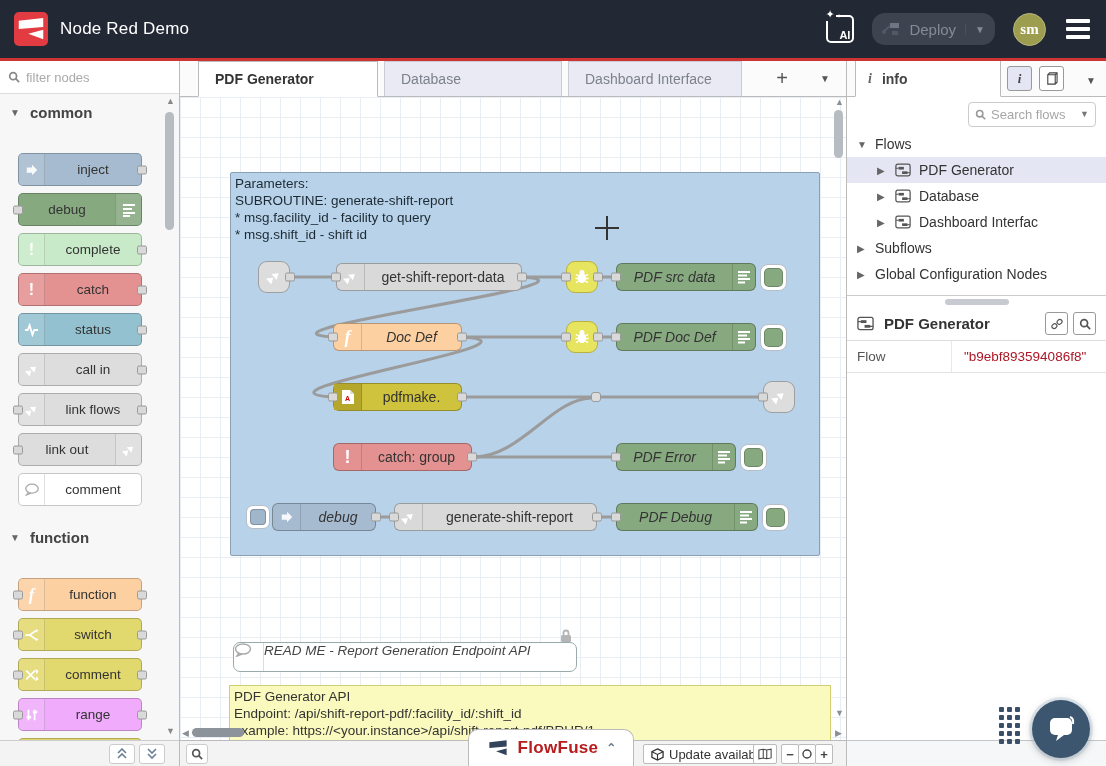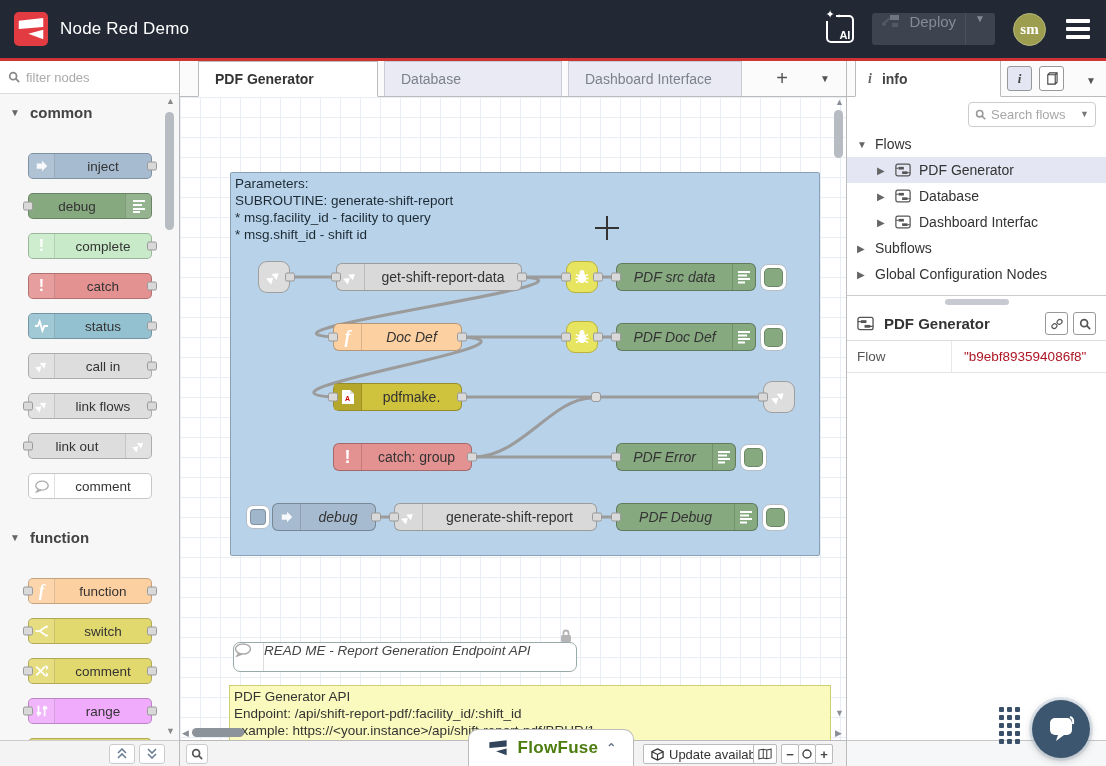--- a/index.html
+++ b/index.html
@@ -8,38 +8,38 @@
 
   
   .header { height:61px; background:#222834; border-bottom:3px solid #cf3434; display:flex; align-items:center; padding:0 14px; position:relative; }
   .logo { width:34px; height:34px; background:#e23b41; border-radius:5px; margin-right:12px; position:relative; overflow:hidden; }
   .app-title { color:#fff; font-size:17px; letter-spacing:.2px; }
   .header-right { margin-left:auto; display:flex; align-items:center; gap:18px; }
   .ai-btn { width:28px; height:28px; border:2px solid #fff; border-radius:5px; position:relative; color:#fff; }
   .ai-btn .ai-txt { position:absolute; right:2px; bottom:0px; font-size:11px; font-weight:bold; }
   .ai-btn .spark { position:absolute; left:-4px; top:-9px; font-size:11px; background:#222834; padding:0 1px; }
   .ai-btn .spark2 { position:absolute; left:8px; top:-5px; font-size:6px; }
-  .deploy-btn { height:32px; background:#3d4450; border-radius:3px; display:flex; color:#848b96; font-size:15px; padding:0 10px; gap:9px; }
+  .deploy-btn { height:32px; background:#3d4450; border-radius:13px; display:flex; align-items:center; color:#848b96; font-size:15px; padding:0 10px; gap:9px; }
   .deploy-caret { border-left:1px solid #4a515d; padding-left:9px; font-size:10px; }
   .avatar { width:33px; height:33px; border-radius:50%; background:#9d9d4f; color:#fff; display:flex; align-items:center; justify-content:center; font-family:"Liberation Serif", serif; font-weight:bold; font-size:15px; border:1px solid #b9b97e; }
   .hamburger { display:flex; flex-direction:column; gap:4px; padding:4px 2px; }
   .hamburger span { width:24px; height:4px; background:#fff; border-radius:1px; }
 
   
   .body-row { display:flex; height:705px; }
 
   
   .palette-col { width:180px; border-right:1px solid #bbb; display:flex; flex-direction:column; background:#f7f7f7; }
   .filter-row { height:33px; background:#fff; border-bottom:1px solid #ddd; display:flex; align-items:center; padding:0 8px; gap:6px; }
   .filter-row input { border:none; outline:none; font-size:13px; color:#555; width:130px; background:transparent; }
   .filter-row input::placeholder { color:#aaa; }
   .palette-scroll { position:relative; flex:1; overflow:hidden; }
   .cat-header { position:absolute; left:10px; display:flex; gap:10px; align-items:center; font-size:15px; font-weight:bold; color:#444; }
   .cat-header .chev { font-size:10px; color:#666; }
-  .pitem { position:absolute; left:28px; width:124px; height:26px; border-radius:5px; border:1px solid rgba(0,0,0,.22); display:flex; font-size:13.5px; color:#333; }
+  .pitem { position:absolute; left:18px; width:124px; height:33px; border-radius:5px; border:1px solid rgba(0,0,0,.22); display:flex; font-size:13.5px; color:#333; }
   .pitem .picon { width:26px; display:flex; align-items:center; justify-content:center; border-right:1px solid rgba(0,0,0,.12); background:rgba(255,255,255,.12); flex:0 0 26px; }
   .pitem .picon.right { border-right:none; border-left:1px solid rgba(0,0,0,.12); }
   .pitem .plabel { flex:1; display:flex; align-items:center; justify-content:center; }
   .pport { position:absolute; width:10px; height:9px; background:#d9d9d9; border:1px solid #999; border-radius:2px; top:50%; transform:translateY(-50%); }
   .pport.l { left:-6px; } .pport.r { right:-6px; }
   .pal-sb { position:absolute; right:4px; top:2px; width:10px; bottom:2px; }
   .pal-sb .thumb { position:absolute; top:16px; left:0; width:9px; height:118px; background:#b7bcc2; border-radius:5px; }
   .pal-arrow { position:absolute; right:4px; font-size:9px; color:#888; }
   .palette-footer { height:26px; background:#f3f3f3; border-top:1px solid #ccc; display:flex; align-items:center; justify-content:flex-end; gap:4px; padding:0 14px; }
   .pf-btn { width:26px; height:20px; background:#fff; border:1px solid #ccc; border-radius:3px; display:flex; align-items:center; justify-content:center; }
@@ -82,21 +82,21 @@
 
   .v-scroll { position:absolute; right:1px; top:0; width:12px; bottom:14px; }
   .v-scroll .thumb { position:absolute; top:13px; left:1px; width:9px; height:48px; background:#b7bcc2; border-radius:5px; }
   .sb-arrow { position:absolute; color:#8a8f96; font-size:9px; }
   .h-scroll { position:absolute; left:0; right:14px; bottom:1px; height:12px; }
   .h-scroll .thumb { position:absolute; left:12px; top:1px; width:52px; height:9px; background:#8d939b; border-radius:5px; }
 
   .canvas-footer { height:26px; background:#f3f3f3; border-top:1px solid #bbb; position:relative; display:flex; align-items:center; }
   .cf-search { position:absolute; left:6px; top:3px; width:22px; height:20px; background:#fff; border:1px solid #ccc; border-radius:3px; display:flex; align-items:center; justify-content:center; }
   .flowfuse-btn { position:absolute; left:288px; bottom:0; width:166px; height:37px; background:#fff; border:1px solid #bbb; border-bottom:none; border-radius:10px 10px 0 0; display:flex; align-items:center; justify-content:center; gap:8px; }
-  .ff-label { font-size:17px; font-weight:bold; color:#4d7c0f; letter-spacing:.3px; }
+  .ff-label { font-size:17px; font-weight:bold; color:#b91c1c; letter-spacing:.3px; }
   .ff-caret { color:#6a7a8a; font-size:12px; font-weight:bold; }
   .update-badge { position:absolute; left:463px; top:3px; height:20px; border:1px solid #bbb; background:#fff; border-radius:2px; display:flex; align-items:center; gap:5px; padding:0 7px; font-size:13px; color:#333; }
   .cf-iconbtn { position:absolute; top:3px; height:20px; background:#fff; border:1px solid #bbb; border-radius:2px; display:flex; align-items:center; justify-content:center; font-size:13px; color:#444; }
 
   
   .side-col { width:260px; border-left:1px solid #bbb; background:#fff; display:flex; flex-direction:column; position:relative; }
   .side-tabstrip { height:36px; border-bottom:1px solid #bbb; position:relative; background:#fbfbfb; }
   .side-tab { position:absolute; left:8px; top:0; width:146px; height:36px; background:#fff; border:1px solid #bbb; border-top:none; border-bottom:1px solid #fff; display:flex; align-items:center; gap:10px; padding:0 12px; font-size:14px; font-weight:bold; color:#444; }
   .side-tab .i-ico { font-family:"Liberation Serif", serif; font-weight:bold; color:#666; font-style:italic; }
   .side-btn { position:absolute; top:5px; width:25px; height:25px; border:1px solid #999; border-radius:3px; background:#fff; display:flex; align-items:center; justify-content:center; font-size:13px; color:#444; }

